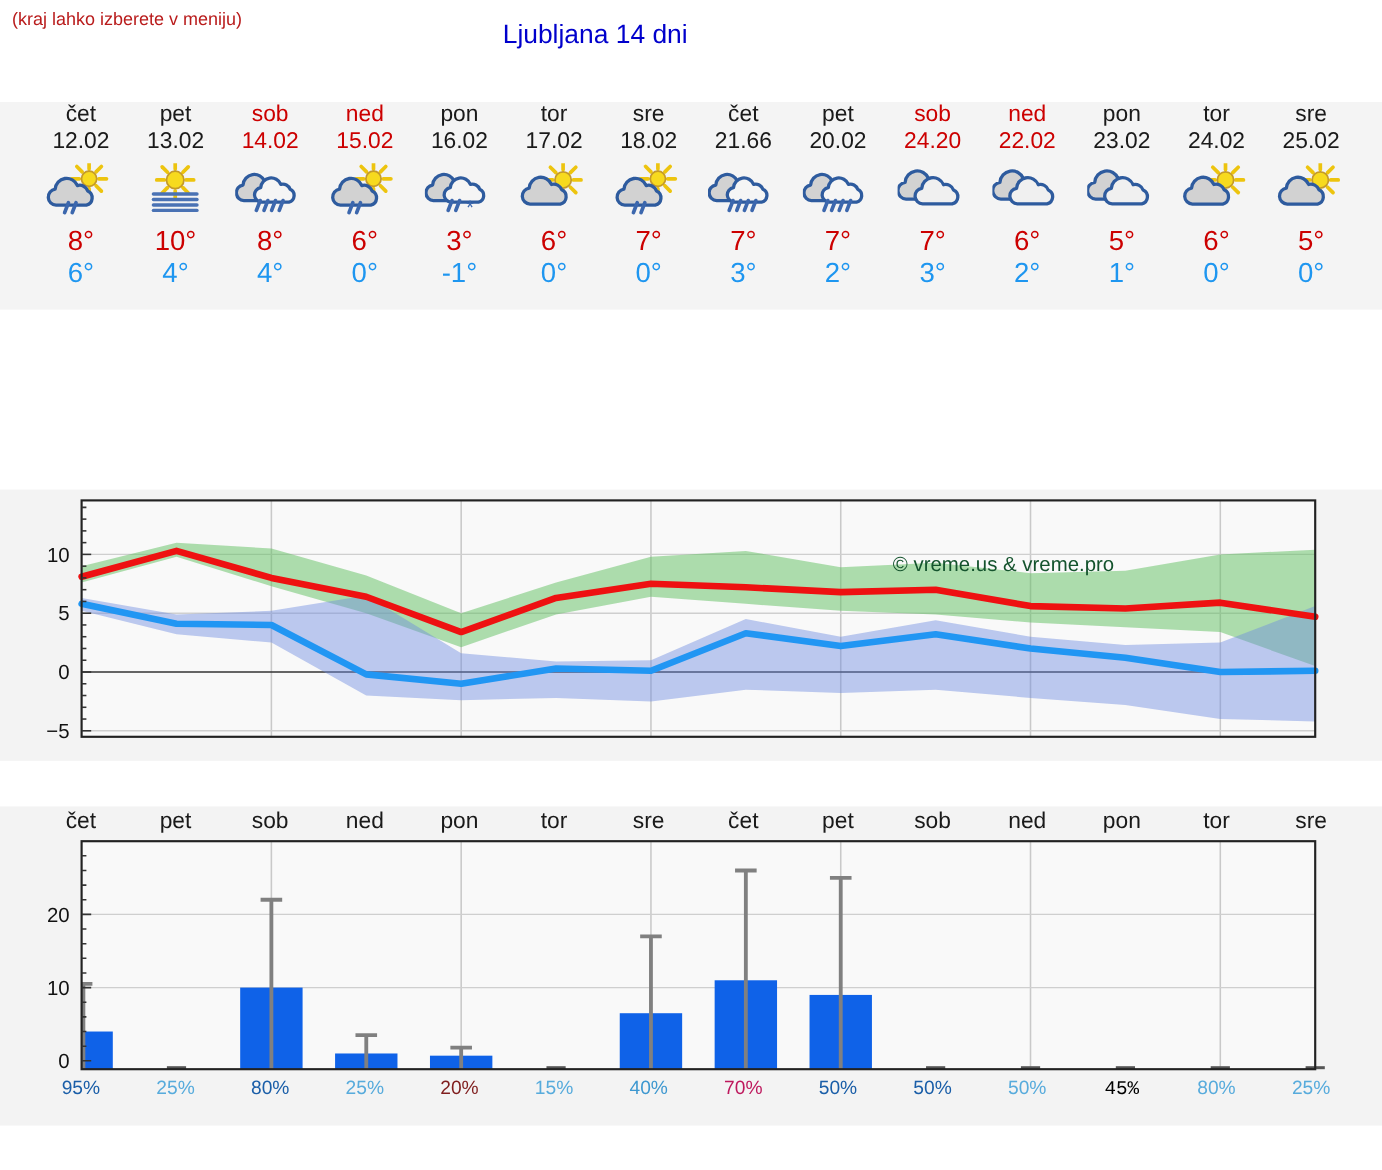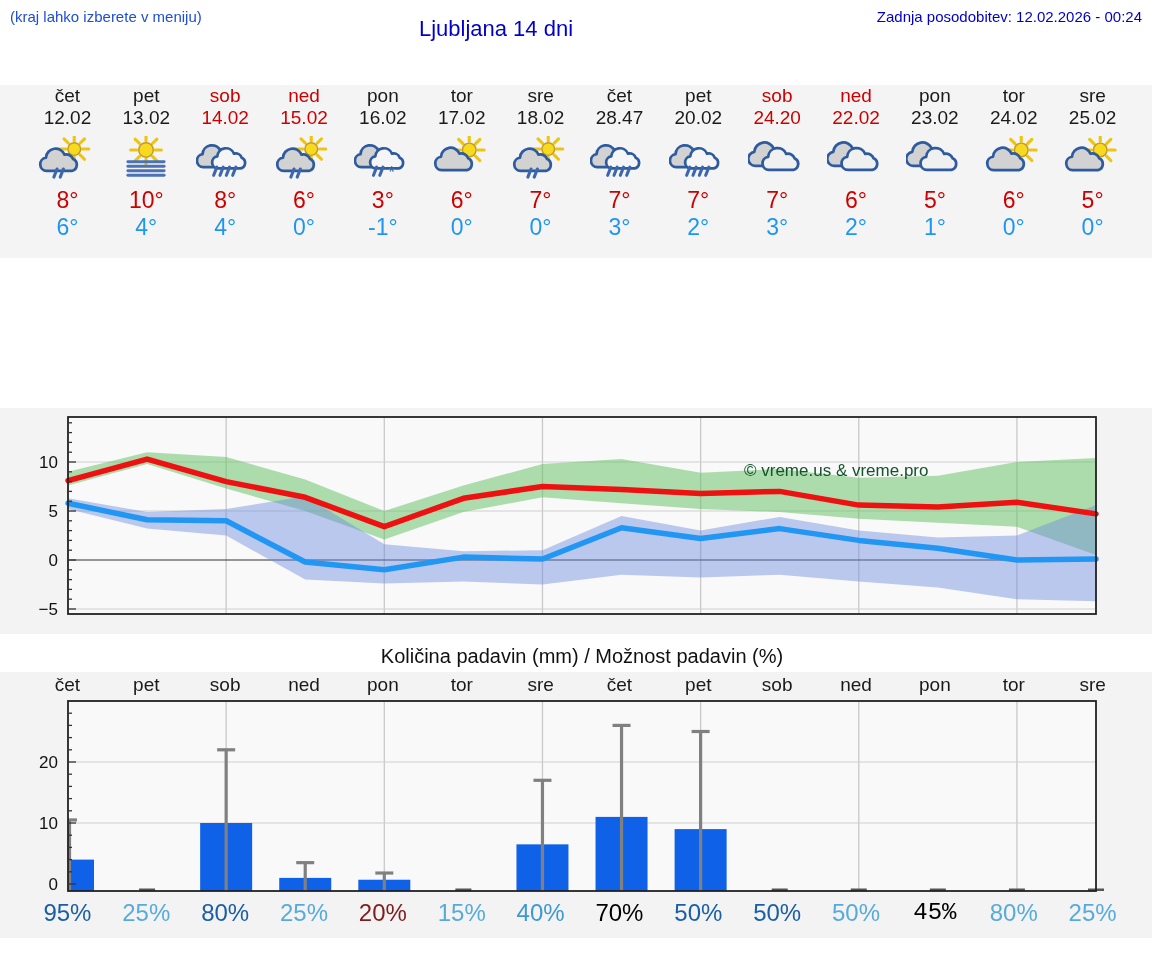--- a/index.html
+++ b/index.html
@@ -1,19 +1,19 @@
 <!DOCTYPE html>
 <html><head>
 <meta charset="utf-8">
 <style>
   html,body{margin:0;padding:0;background:#ffffff;}
   .page{position:relative;width:1152px;height:975px;background:#ffffff;overflow:hidden;
         font-family:"Liberation Sans",sans-serif;}
   
-  .loc-hint{position:absolute;top:8px;left:10px;font-size:15px;color:#1d4ed8;}
+  .loc-hint{position:absolute;top:8px;left:10px;font-size:15px;color:#b91c1c;}
   .main-title{position:absolute;top:16px;left:0;right:0;text-align:center;margin-left:-160px;
               font-size:22px;color:#0000cc;}
   .updated{position:absolute;top:8px;right:10px;font-size:15px;color:#0000cc;}
   
   .strip{position:absolute;top:85px;left:0;width:1152px;height:173px;background:#f4f4f4;}
   .grid14{position:absolute;left:28px;width:1104px;display:flex;justify-content:space-between;}
   .fcol{flex:1 1 0;text-align:center;}
   .dname,.ddate{font-size:19px;line-height:22px;color:#1a1a1a;}
   .weekend .dname,.weekend .ddate{color:#cc0000;}
   .dicon{height:52px;margin-top:4px;display:flex;align-items:center;justify-content:center;}
@@ -25,30 +25,29 @@
   #tempTitle{top:384px;}
   #precipTitle{top:645px;}
   .temp-bg{position:absolute;top:408px;left:0;width:1152px;height:226px;background:#f3f3f3;}
   .precip-bg{position:absolute;top:672px;left:0;width:1152px;height:266px;background:#f3f3f3;}
   #tempChart{position:absolute;top:408px;left:0;}
   #precipChart{position:absolute;top:700px;left:0;}
   .watermark{position:absolute;top:461px;left:744px;font-size:17px;color:#14532d;}
   .precip-labels{top:674px;}
   .plabel{flex:1 1 0;text-align:center;font-size:19px;color:#1a1a1a;}
   .precip-percents{top:899px;}
-  .ppct{flex:1 1 0;text-align:center;font-size:24px;}
+  .ppct{flex:1 1 0;text-align:center;font-size:16px;}
 </style>
 </head>
 <body>
 
 <div class="page">
 
   <div class="loc-hint">(kraj lahko izberete v meniju)</div>
   <div class="main-title">Ljubljana 14 dni</div>
-  <div class="updated">Zadnja posodobitev: 12.02.2026 - 00:24</div>
 
   <div class="strip">
     <div class="grid14" id="forecastGrid">
         <div class="fcol">
           <div class="dname">čet</div>
           <div class="ddate">12.02</div>
           <div class="dicon">
             <svg width="58" height="46" viewBox="0 0 64 50">
               <line x1="49.0" y1="14.0" x2="56.0" y2="14.0" stroke="#edc40e" stroke-width="3.4" stroke-linecap="round"></line>
               <line x1="46.4" y1="20.4" x2="51.3" y2="25.3" stroke="#edc40e" stroke-width="3.4" stroke-linecap="round"></line>
@@ -180,21 +179,21 @@
               <path d="M-20 10 a9 9 0 0 1 -1 -17.9 a13 13 0 0 1 25 -4.1 a9.5 9.5 0 0 1 11.5 6 a8.5 8.5 0 0 1 -1.5 16 z" transform="translate(26,30) scale(0.82)" fill="#d2d2d2" stroke="#2e5b9e" stroke-width="3.7" stroke-linejoin="round"></path>
               <line x1="21" y1="36" x2="17.5" y2="45" stroke="#3c67ad" stroke-width="3.4" stroke-linecap="round"></line>
               <line x1="28" y1="36" x2="24.5" y2="45" stroke="#3c67ad" stroke-width="3.4" stroke-linecap="round"></line>
             </svg>
           </div>
           <div class="tmax">7°</div>
           <div class="tmin">0°</div>
         </div>
         <div class="fcol">
           <div class="dname">čet</div>
-          <div class="ddate">28.47</div>
+          <div class="ddate">21.66</div>
           <div class="dicon">
             <svg width="58" height="46" viewBox="0 0 64 50">
               <path d="M-20 10 a9 9 0 0 1 -1 -17.9 a13 13 0 0 1 25 -4.1 a9.5 9.5 0 0 1 11.5 6 a8.5 8.5 0 0 1 -1.5 16 z" transform="translate(24,26) scale(0.8)" fill="#d2d2d2" stroke="#2e5b9e" stroke-width="3.8" stroke-linejoin="round"></path>
               <path d="M-20 10 a9 9 0 0 1 -1 -17.9 a13 13 0 0 1 25 -4.1 a9.5 9.5 0 0 1 11.5 6 a8.5 8.5 0 0 1 -1.5 16 z" transform="translate(39,28) scale(0.74)" fill="#f5f5f5" stroke="#2e5b9e" stroke-width="4.1" stroke-linejoin="round"></path>
               <line x1="23" y1="34" x2="19.5" y2="43" stroke="#3c67ad" stroke-width="3.4" stroke-linecap="round"></line>
               <line x1="30" y1="34" x2="26.5" y2="43" stroke="#3c67ad" stroke-width="3.4" stroke-linecap="round"></line>
               <line x1="37" y1="34" x2="33.5" y2="43" stroke="#3c67ad" stroke-width="3.4" stroke-linecap="round"></line>
               <line x1="44" y1="34" x2="40.5" y2="43" stroke="#3c67ad" stroke-width="3.4" stroke-linecap="round"></line>
             </svg>
           </div>
@@ -334,21 +333,20 @@
       <line x1="68" y1="34.39999999999999" x2="72" y2="34.39999999999999" stroke="#333" stroke-width="1.3"></line>
       <line x1="68" y1="24.599999999999994" x2="72" y2="24.599999999999994" stroke="#333" stroke-width="1.3"></line>
       <line x1="68" y1="14.799999999999983" x2="72" y2="14.799999999999983" stroke="#333" stroke-width="1.3"></line>
       <text x="58" y="207" text-anchor="end" font-size="17" fill="#111" font-family="'Liberation Sans',sans-serif">−5</text>
       <text x="58" y="158" text-anchor="end" font-size="17" fill="#111" font-family="'Liberation Sans',sans-serif">0</text>
       <text x="58" y="109" text-anchor="end" font-size="17" fill="#111" font-family="'Liberation Sans',sans-serif">5</text>
       <text x="58" y="60" text-anchor="end" font-size="17" fill="#111" font-family="'Liberation Sans',sans-serif">10</text>
     </svg>
   <div class="watermark">© vreme.us &amp; vreme.pro</div>
 
-  <div class="chart-title" id="precipTitle">Količina padavin (mm) / Možnost padavin (%)</div>
   <div class="precip-bg"></div>
   <div class="grid14 precip-labels" id="precipLabels">
       <div class="plabel">čet</div>
       <div class="plabel">pet</div>
       <div class="plabel">sob</div>
       <div class="plabel">ned</div>
       <div class="plabel">pon</div>
       <div class="plabel">tor</div>
       <div class="plabel">sre</div>
       <div class="plabel">čet</div>
@@ -418,21 +416,21 @@
       <text x="58" y="68" text-anchor="end" font-size="17" fill="#111" font-family="'Liberation Sans',sans-serif">20</text>
     </svg>
   <div class="grid14 precip-percents" id="precipPercents">
       <div class="ppct" style="color: rgb(26, 94, 168);">95%</div>
       <div class="ppct" style="color: rgb(87, 171, 220);">25%</div>
       <div class="ppct" style="color: rgb(26, 94, 168);">80%</div>
       <div class="ppct" style="color: rgb(87, 171, 220);">25%</div>
       <div class="ppct" style="color: #7f1d1d;">20%</div>
       <div class="ppct" style="color: rgb(87, 171, 220);">15%</div>
       <div class="ppct" style="color: rgb(62, 152, 208);">40%</div>
-      <div class="ppct" style="color: #000000;">70%</div>
+      <div class="ppct" style="color: #be185d;">70%</div>
       <div class="ppct" style="color: rgb(26, 94, 168);">50%</div>
       <div class="ppct" style="color: rgb(26, 94, 168);">50%</div>
       <div class="ppct" style="color: rgb(87, 171, 220);">50%</div>
       <div class="ppct" style="color: #000000; font-family: Liberation Mono, monospace;">45%</div>
       <div class="ppct" style="color: rgb(87, 171, 220);">80%</div>
       <div class="ppct" style="color: rgb(87, 171, 220);">25%</div>
     </div>
 
 </div>
 

